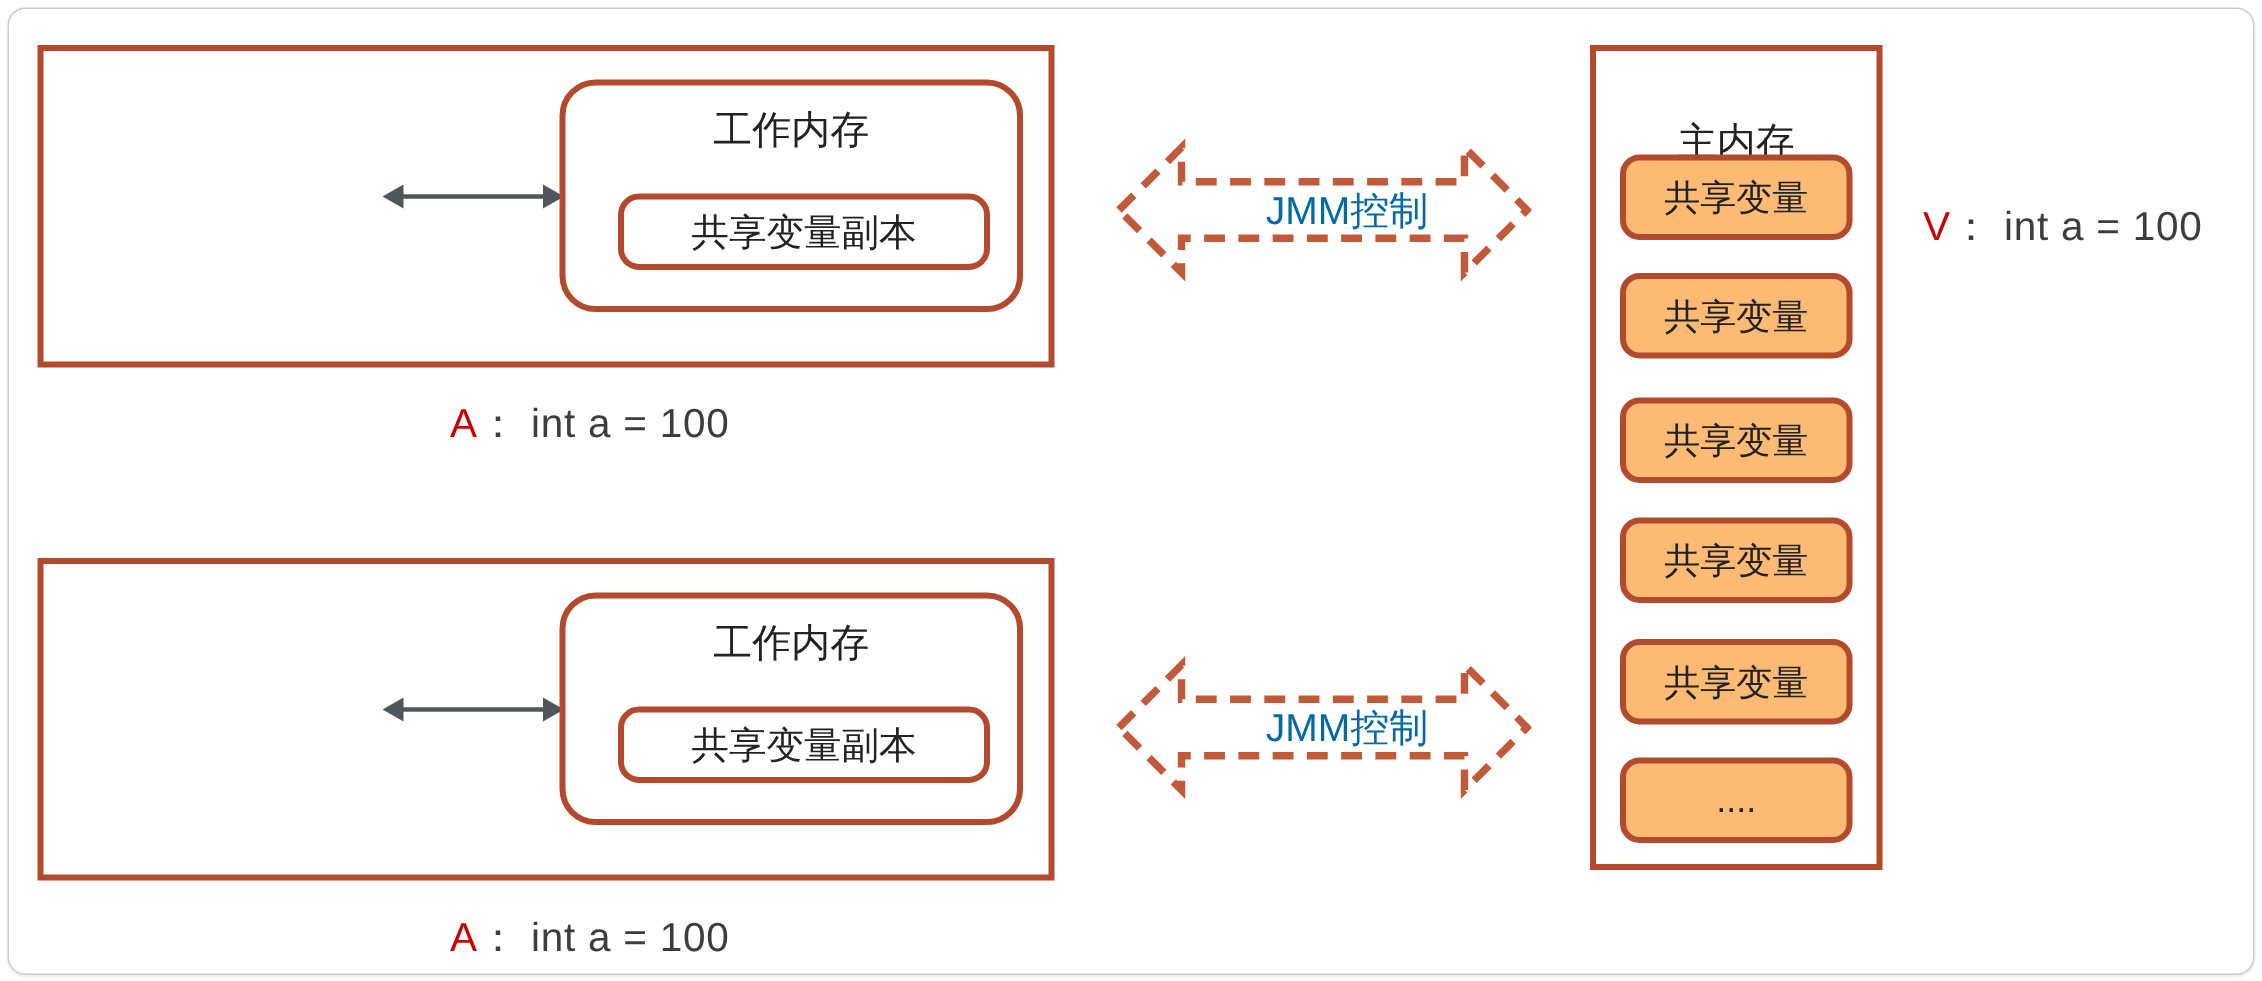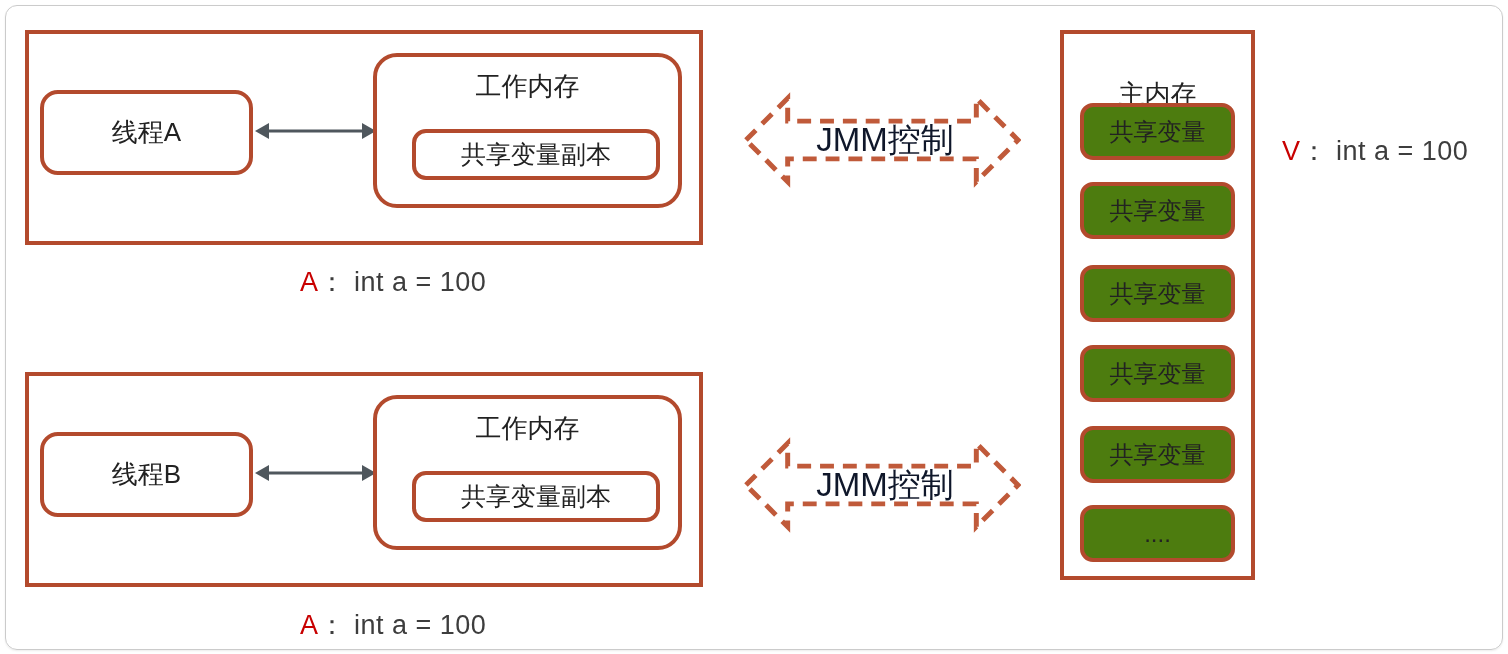--- a/index.html
+++ b/index.html
@@ -38,59 +38,53 @@
   .value-label .red{color:var(--accent);}
   .val-a1{left:300px;top:264px;}
   .val-a2{left:300px;top:607px;}
   .val-v{left:1282px;top:133px;width:226px;text-align:left;}
 
   
   .jmm{position:absolute;left:743px;width:278px;height:100px;}
   .jmm-1{top:90px;}
   .jmm-2{top:435px;}
   .jmm svg{position:absolute;left:0;top:0;width:100%;height:100%;}
-  .jmm-label{position:absolute;left:3px;top:0;width:100%;height:100%;display:flex;align-items:center;justify-content:center;font-size:33px;color:#0f172a;}
+  .jmm-label{position:absolute;left:16px;top:0;width:100%;height:100%;display:flex;align-items:center;justify-content:center;font-size:26px;color:#0369a1;}
 
   
   .main-memory{left:1060px;top:30px;width:195px;height:550px;}
   .mm-title{position:absolute;left:0;top:14px;width:100%;text-align:center;font-size:26px;color:var(--ink);margin-top:29px;}
-  .mm-cell{position:absolute;left:16px;width:155px;height:57px;border:4px solid var(--red);border-radius:13px;box-sizing:border-box;background:#4d7c0f;font-size:24px;color:var(--ink);}
+  .mm-cell{position:absolute;left:16px;width:155px;height:57px;border:4px solid var(--red);border-radius:13px;box-sizing:border-box;background:#fdba74;font-size:24px;color:var(--ink);}
   .mm-c0{top:69px;}.mm-c1{top:148px;}.mm-c2{top:231px;}
   .mm-c3{top:311px;}.mm-c4{top:392px;}.mm-c5{top:471px;}
 </style>
 </head>
 <body>
 
 <div class="canvas">
   <div class="frame"></div>
 
   <div class="box thread-group tg-a">
-    <div class="box thread-box center">
-      <span>线程A</span>
-    </div>
     <svg class="connector" viewBox="0 0 125 24">
       <line x1="10" y1="12" x2="115" y2="12" stroke="#4f575d" stroke-width="3"></line>
       <path d="M16 4 L2 12 L16 20 Z" fill="#4f575d"></path>
       <path d="M109 4 L123 12 L109 20 Z" fill="#4f575d"></path>
     </svg>
     <div class="box working-box">
       <div class="wm-title">工作内存</div>
       <div class="box copy-box center">
         <span>共享变量副本</span>
       </div>
     </div>
   </div>
   <div class="value-label val-a1">
     <span class="red">A</span><span>：  int a = 100</span>
   </div>
 
   <div class="box thread-group tg-b">
-    <div class="box thread-box center">
-      <span>线程B</span>
-    </div>
     <svg class="connector" viewBox="0 0 125 24">
       <line x1="10" y1="12" x2="115" y2="12" stroke="#4f575d" stroke-width="3"></line>
       <path d="M16 4 L2 12 L16 20 Z" fill="#4f575d"></path>
       <path d="M109 4 L123 12 L109 20 Z" fill="#4f575d"></path>
     </svg>
     <div class="box working-box">
       <div class="wm-title">工作内存</div>
       <div class="box copy-box center">
         <span>共享变量副本</span>
       </div>

